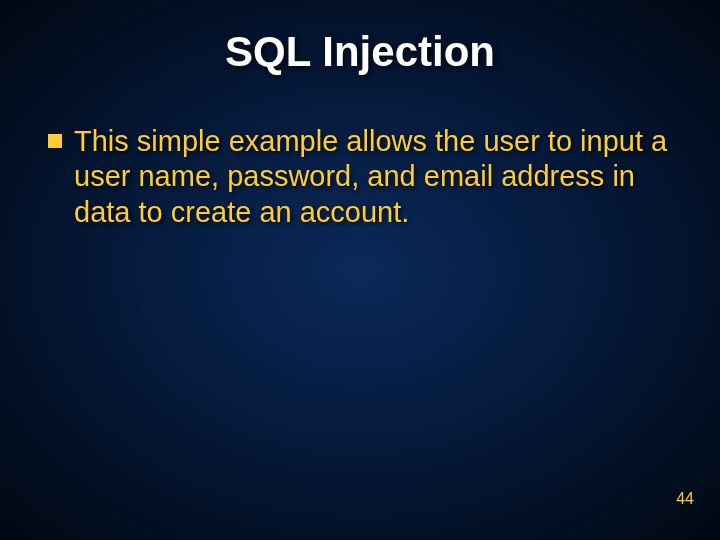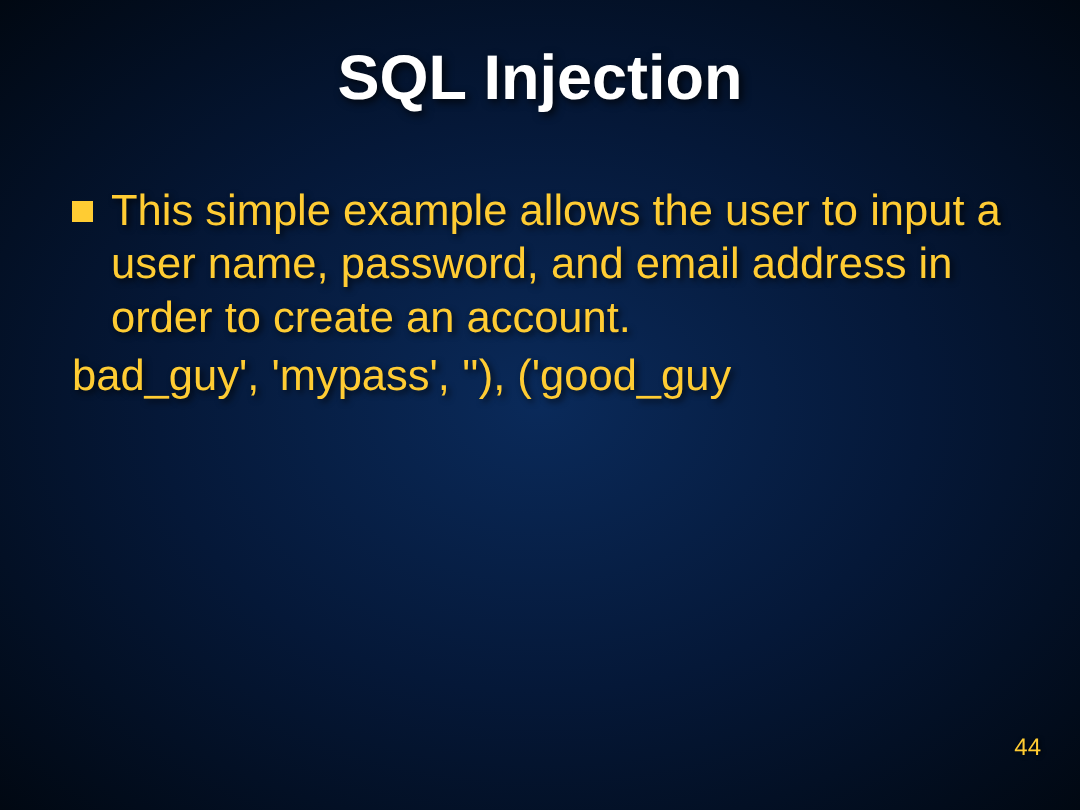--- a/index.html
+++ b/index.html
@@ -65,21 +65,20 @@
 </style>
 </head>
 <body>
 
 <div class="slide">
   <h1 class="title">SQL Injection</h1>
 
   <div class="content">
     <div class="bullet-item">
       <div class="bullet-square"></div>
-      <div class="bullet-text">This simple example allows the user to input a user name, password, and email address in order to create an account.</div>
+      <div class="bullet-text">This simple example allows the user to input a user name, password, and email address in data to create an account.</div>
     </div>
 
 
-    <div class="plain-line">bad_guy', 'mypass', ''), ('good_guy</div>
   </div>
 
   <div class="page-number">44</div>
 </div>
 
 </body></html>

